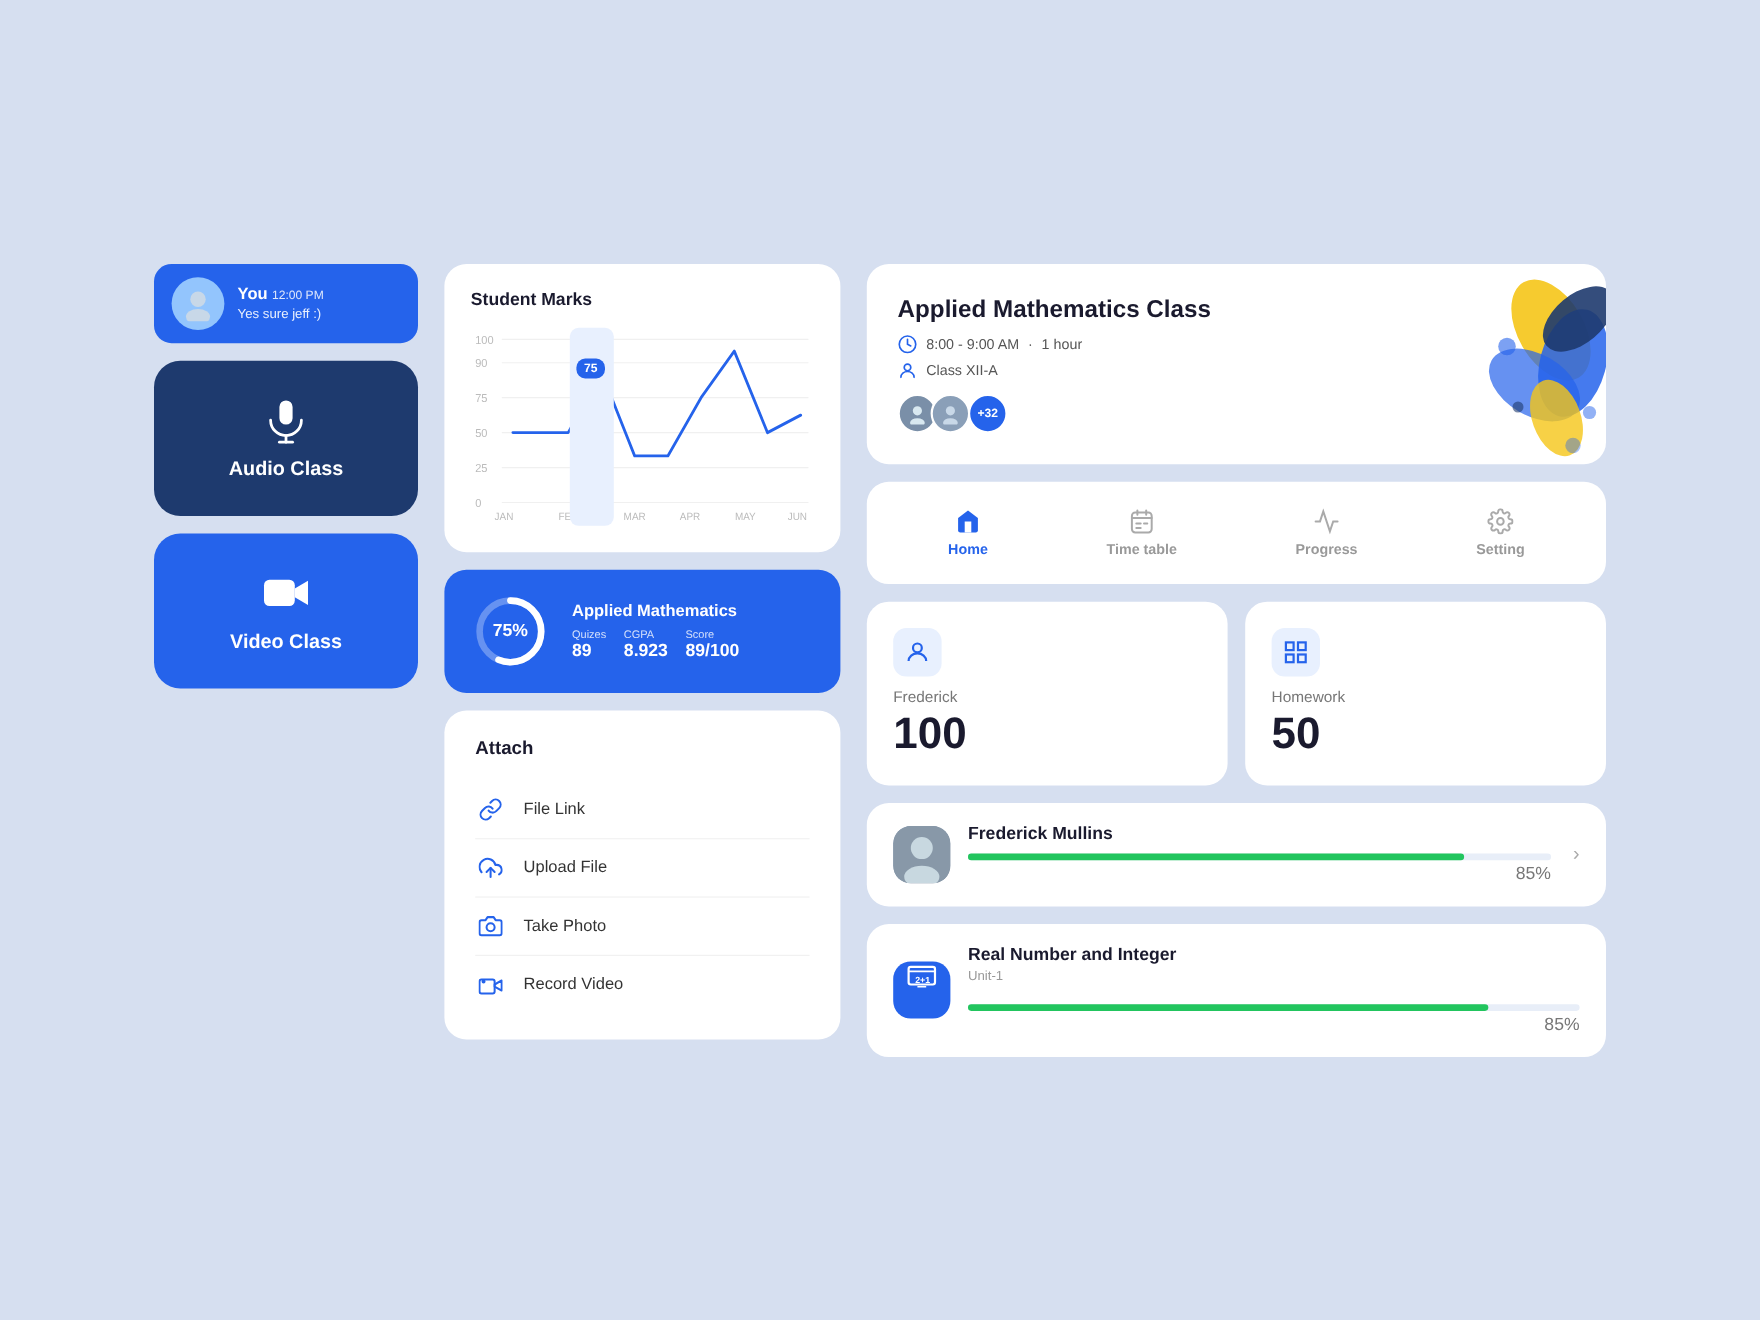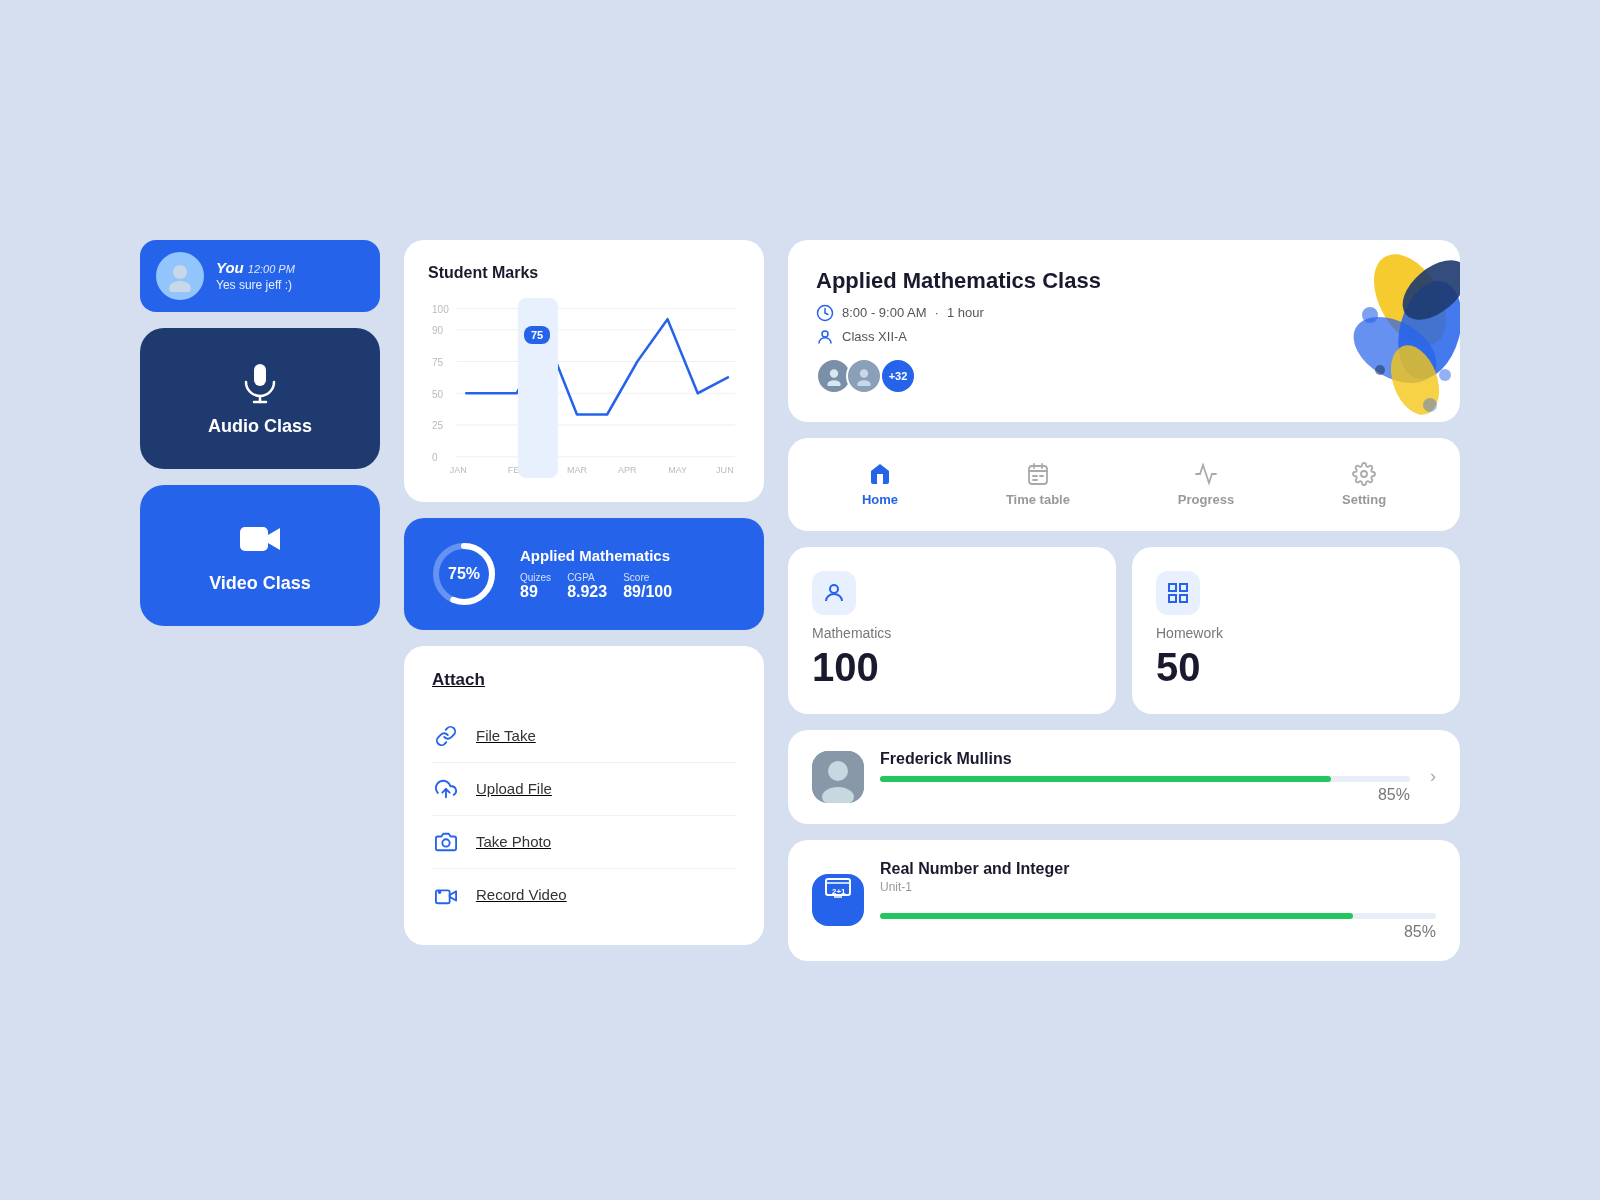--- a/index.html
+++ b/index.html
@@ -209,21 +209,21 @@
       font-weight: 700;
       color: white;
     }
     .stats-info { display: flex; flex-direction: column; gap: 4px; }
     .stats-subject { font-size: 15px; font-weight: 700; }
     .stats-row { display: flex; gap: 16px; margin-top: 4px; }
     .stats-item { display: flex; flex-direction: column; }
     .stats-label { font-size: 10px; opacity: 0.8; }
     .stats-value { font-size: 16px; font-weight: 700; }
 
-    .attach-card { padding: 24px 28px; text-decoration: underline; }
+    .attach-card { padding: 24px 28px; }
     .attach-card h3 { font-size: 17px; font-weight: 800; margin-bottom: 20px; color: #1a1a2e; }
     .attach-item {
       display: flex;
       align-items: center;
       gap: 16px;
       padding: 12px 0;
       font-size: 15px;
       color: #333;
       cursor: pointer;
     }
@@ -396,21 +396,21 @@
   <div class="left-col">
 
     <div class="chat-bubble">
       <div class="chat-avatar">
         <svg viewBox="0 0 32 32" fill="none">
           <circle cx="16" cy="12" r="7" fill="#c8d8e8"></circle>
           <ellipse cx="16" cy="28" rx="11" ry="7" fill="#c8d8e8"></ellipse>
         </svg>
       </div>
       <div class="chat-text">
-        <div style="display:flex;align-items:baseline;gap:4px;font-style:italic;">
+        <div style="display:flex;align-items:baseline;gap:4px;">
           <span style="font-weight:700;font-size:15px;">You</span>
           <span style="font-size:11px;opacity:0.85;">12:00 PM</span>
         </div>
         <span style="font-size:12px;opacity:0.9;margin-top:2px;">Yes sure jeff :)</span>
       </div>
     </div>
 
 
     <div class="icon-card audio">
       <svg viewBox="0 0 44 44" fill="none">
@@ -497,21 +497,21 @@
 
     <div class="card attach-card">
       <h3>Attach</h3>
       <div class="attach-item">
         <div class="attach-icon">
           <svg width="22" height="22" viewBox="0 0 24 24" fill="none" stroke="#2563eb" stroke-width="2" stroke-linecap="round" stroke-linejoin="round">
             <path d="M10 13a5 5 0 007.54.54l3-3a5 5 0 00-7.07-7.07l-1.72 1.71"></path>
             <path d="M14 11a5 5 0 00-7.54-.54l-3 3a5 5 0 007.07 7.07l1.71-1.71"></path>
           </svg>
         </div>
-        <span>File Take</span>
+        <span>File Link</span>
       </div>
       <div class="attach-item">
         <div class="attach-icon">
           <svg width="22" height="22" viewBox="0 0 24 24" fill="none" stroke="#2563eb" stroke-width="2" stroke-linecap="round" stroke-linejoin="round">
             <polyline points="16 16 12 12 8 16"></polyline>
             <line x1="12" y1="12" x2="12" y2="21"></line>
             <path d="M20.39 18.39A5 5 0 0018 9h-1.26A8 8 0 103 16.3"></path>
           </svg>
         </div>
         <span>Upload File</span>
@@ -629,21 +629,21 @@
     </div>
 
     <div class="stats-row-cards">
       <div class="stat-mini-card">
         <div class="icon-wrap">
           <svg viewBox="0 0 24 24" fill="none" stroke="#2563eb" stroke-width="2">
             <circle cx="12" cy="8" r="4"></circle>
             <path d="M4 20c0-4 3.6-7 8-7s8 3 8 7"></path>
           </svg>
         </div>
-        <div class="label">Mathematics</div>
+        <div class="label">Frederick</div>
         <div class="value">100</div>
       </div>
       <div class="stat-mini-card">
         <div class="icon-wrap">
           <svg viewBox="0 0 24 24" fill="none" stroke="#2563eb" stroke-width="2">
             <rect x="3" y="3" width="7" height="7"></rect>
             <rect x="14" y="3" width="7" height="7"></rect>
             <rect x="3" y="14" width="7" height="7"></rect>
             <rect x="14" y="14" width="7" height="7"></rect>
           </svg>

